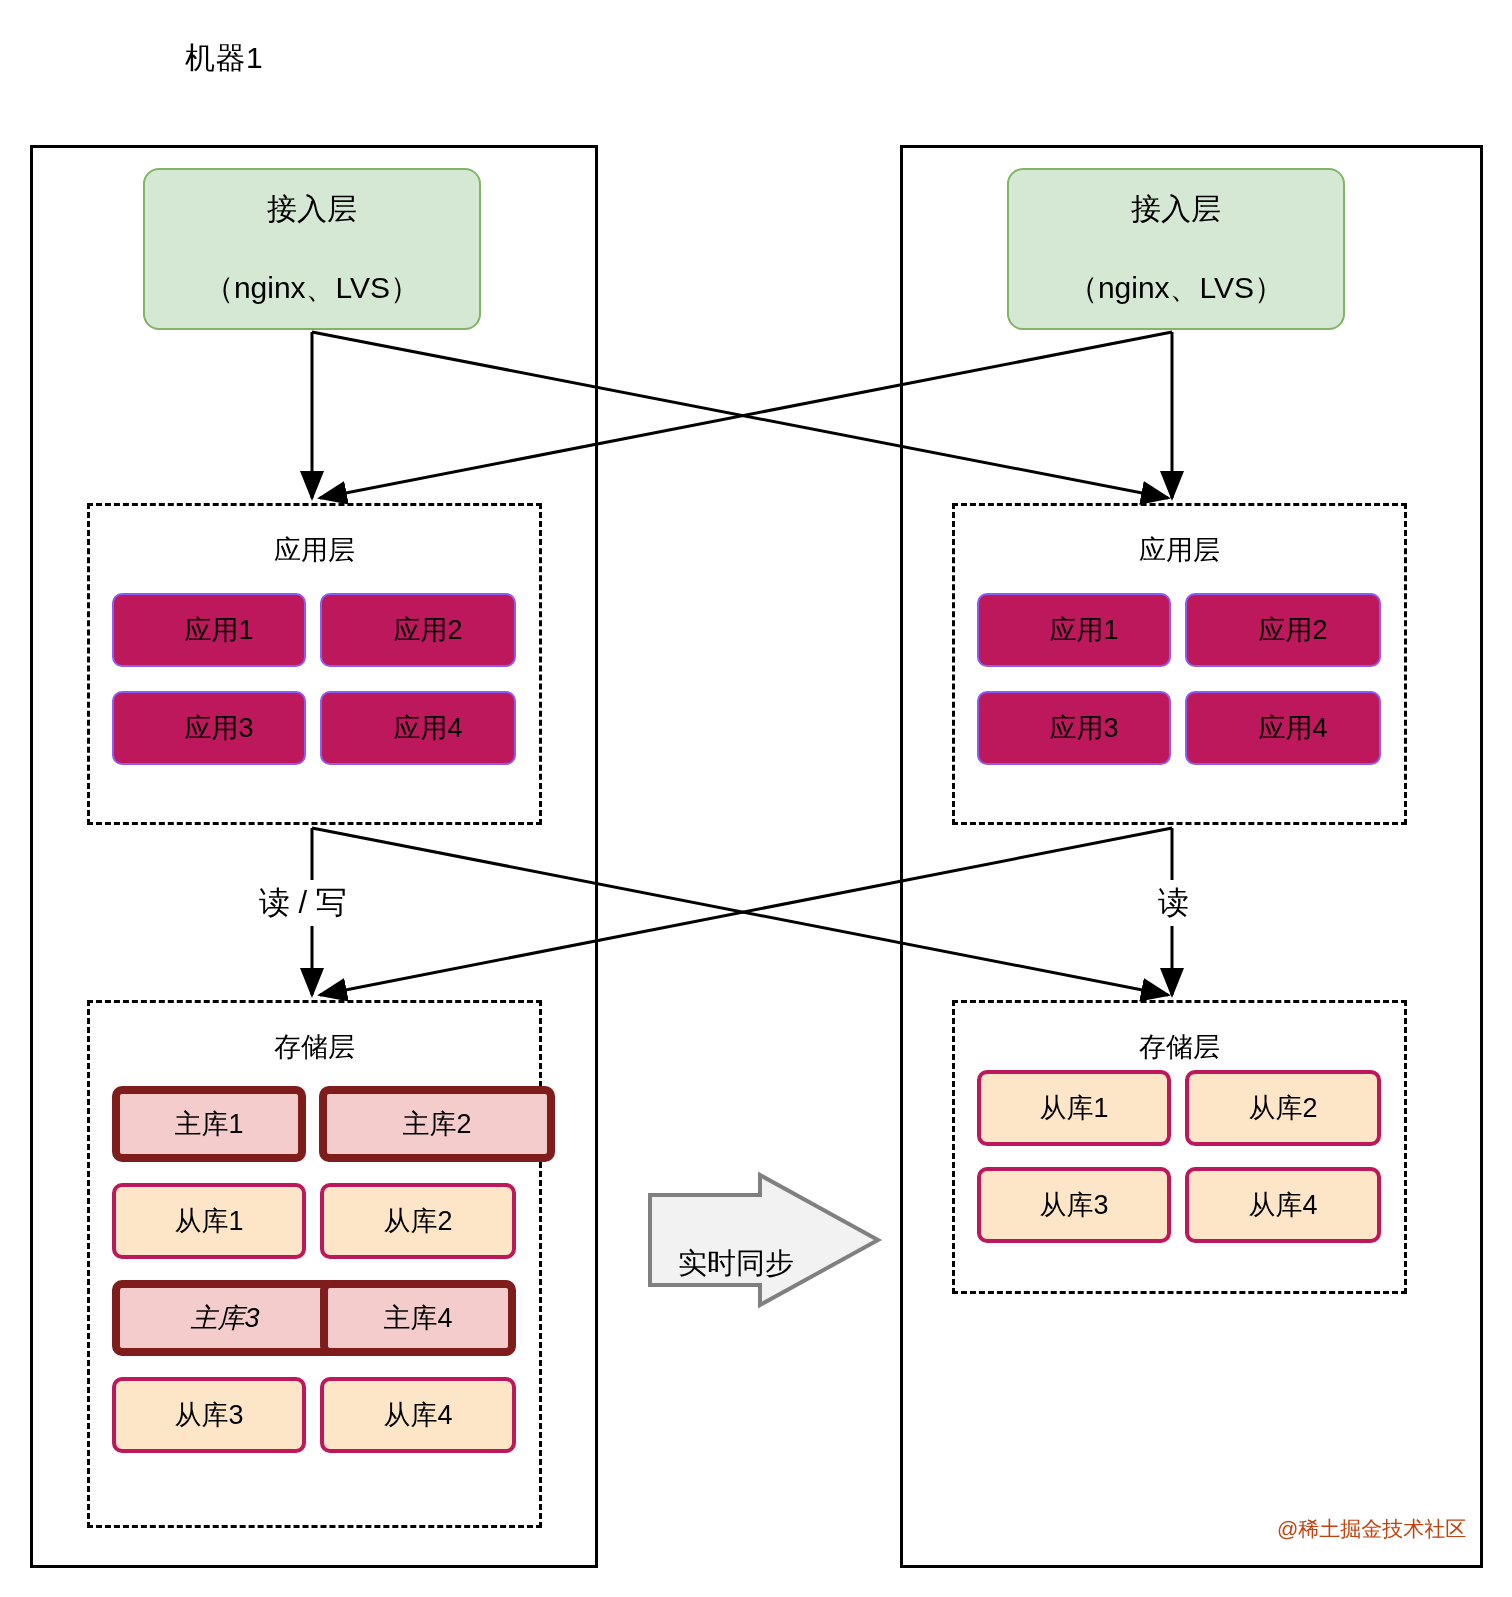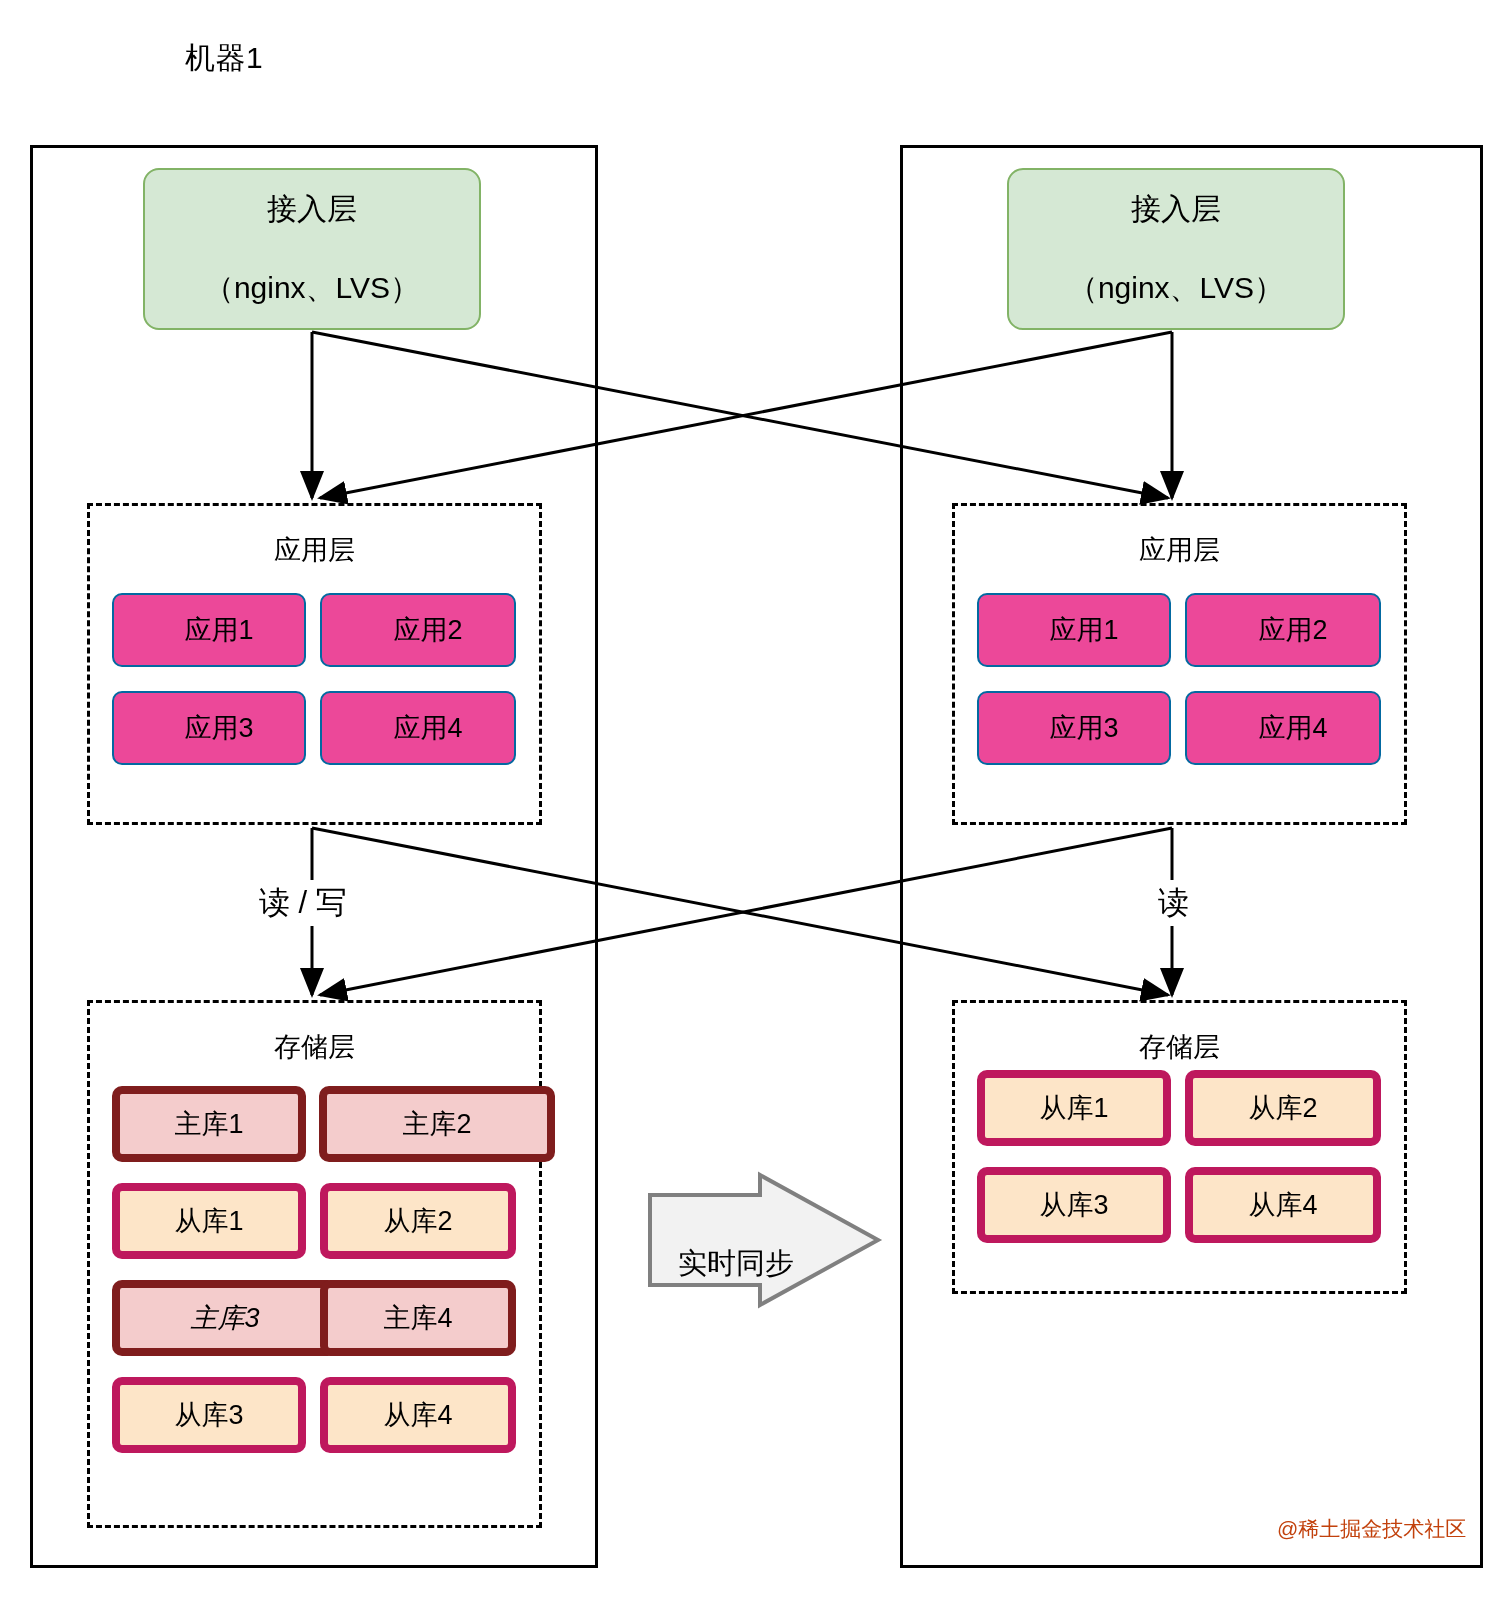--- a/index.html
+++ b/index.html
@@ -65,31 +65,31 @@
     position: absolute;
     box-sizing: border-box;
     display: flex;
     align-items: center;
     justify-content: center;
     font-size: 27px;
     color: #000000;
     border-radius: 10px;
   }
   .node-app {
-    background: #ec4899;
-    border: 2px solid #0369a1;
+    background: #be185d;
+    border: 2px solid #8b5cf6;
     padding-left: 20px;
   }
   .node-master {
     background: #f4cccc;
     border: 8px solid #7f1d1d;
   }
   .node-slave {
     background: #fde5c8;
-    border: 8px solid #be185d;
+    border: 4px solid #be185d;
   }
   .edge-label {
     position: absolute;
     font-size: 31px;
     color: #000000;
     background: #ffffff;
     padding: 2px 6px;
     white-space: nowrap;
     text-align: center;
   }

